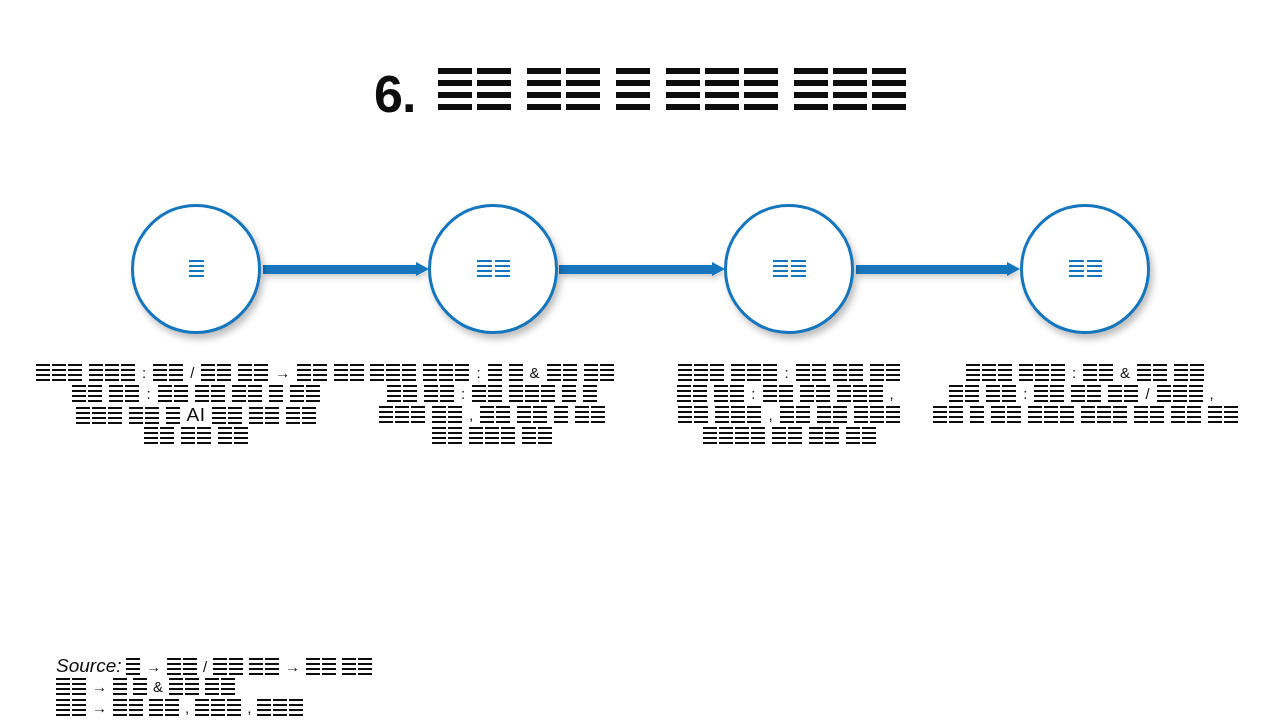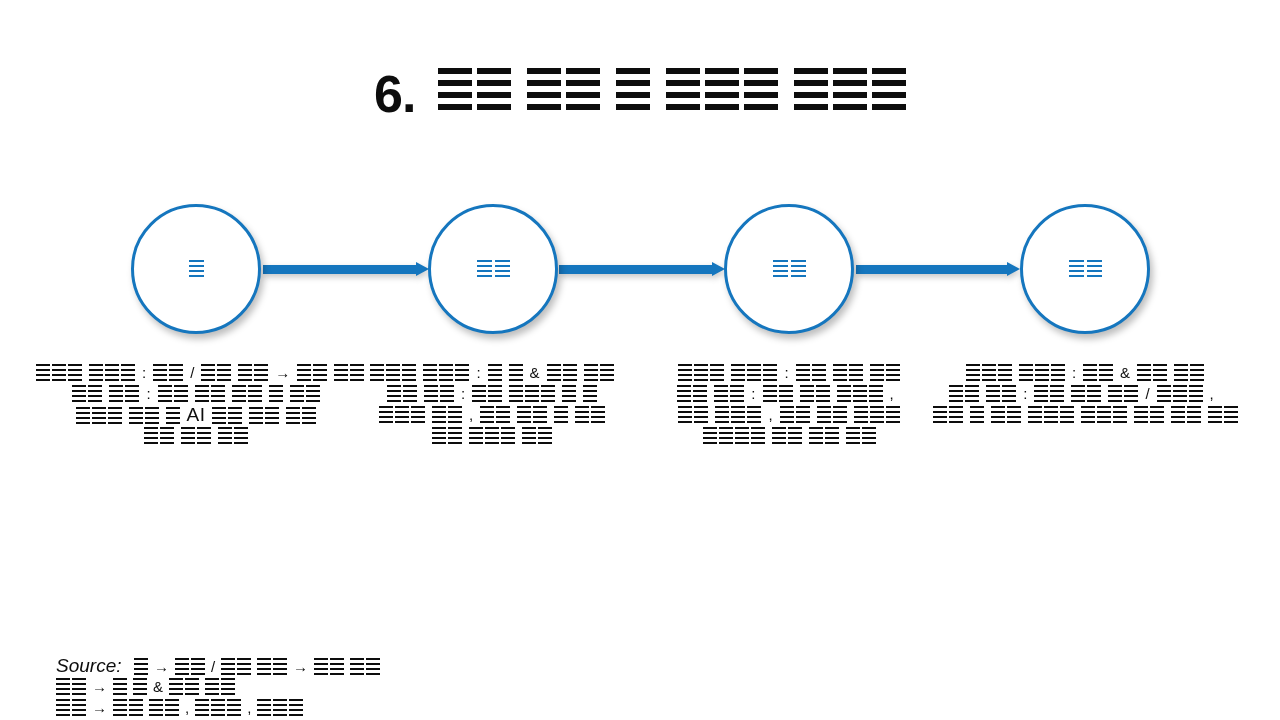--- a/index.html
+++ b/index.html
@@ -184,21 +184,21 @@
   #source {
     position: absolute;
     left: 56px;
     top: 655px;
     color: #0d0d0d;
   }
   #source-label {
     font-style: italic;
     font-size: 19px;
     display: inline-block;
-    margin-right: 8px;
+    margin-right: 0;
     vertical-align: baseline;
   }
   .src-line {
     white-space: nowrap;
     height: 21px;
     line-height: 21px;
   }
   .src-line .tofu-word { margin-right: 6px; }
   .src-line .tofu {
     width: 14px;

